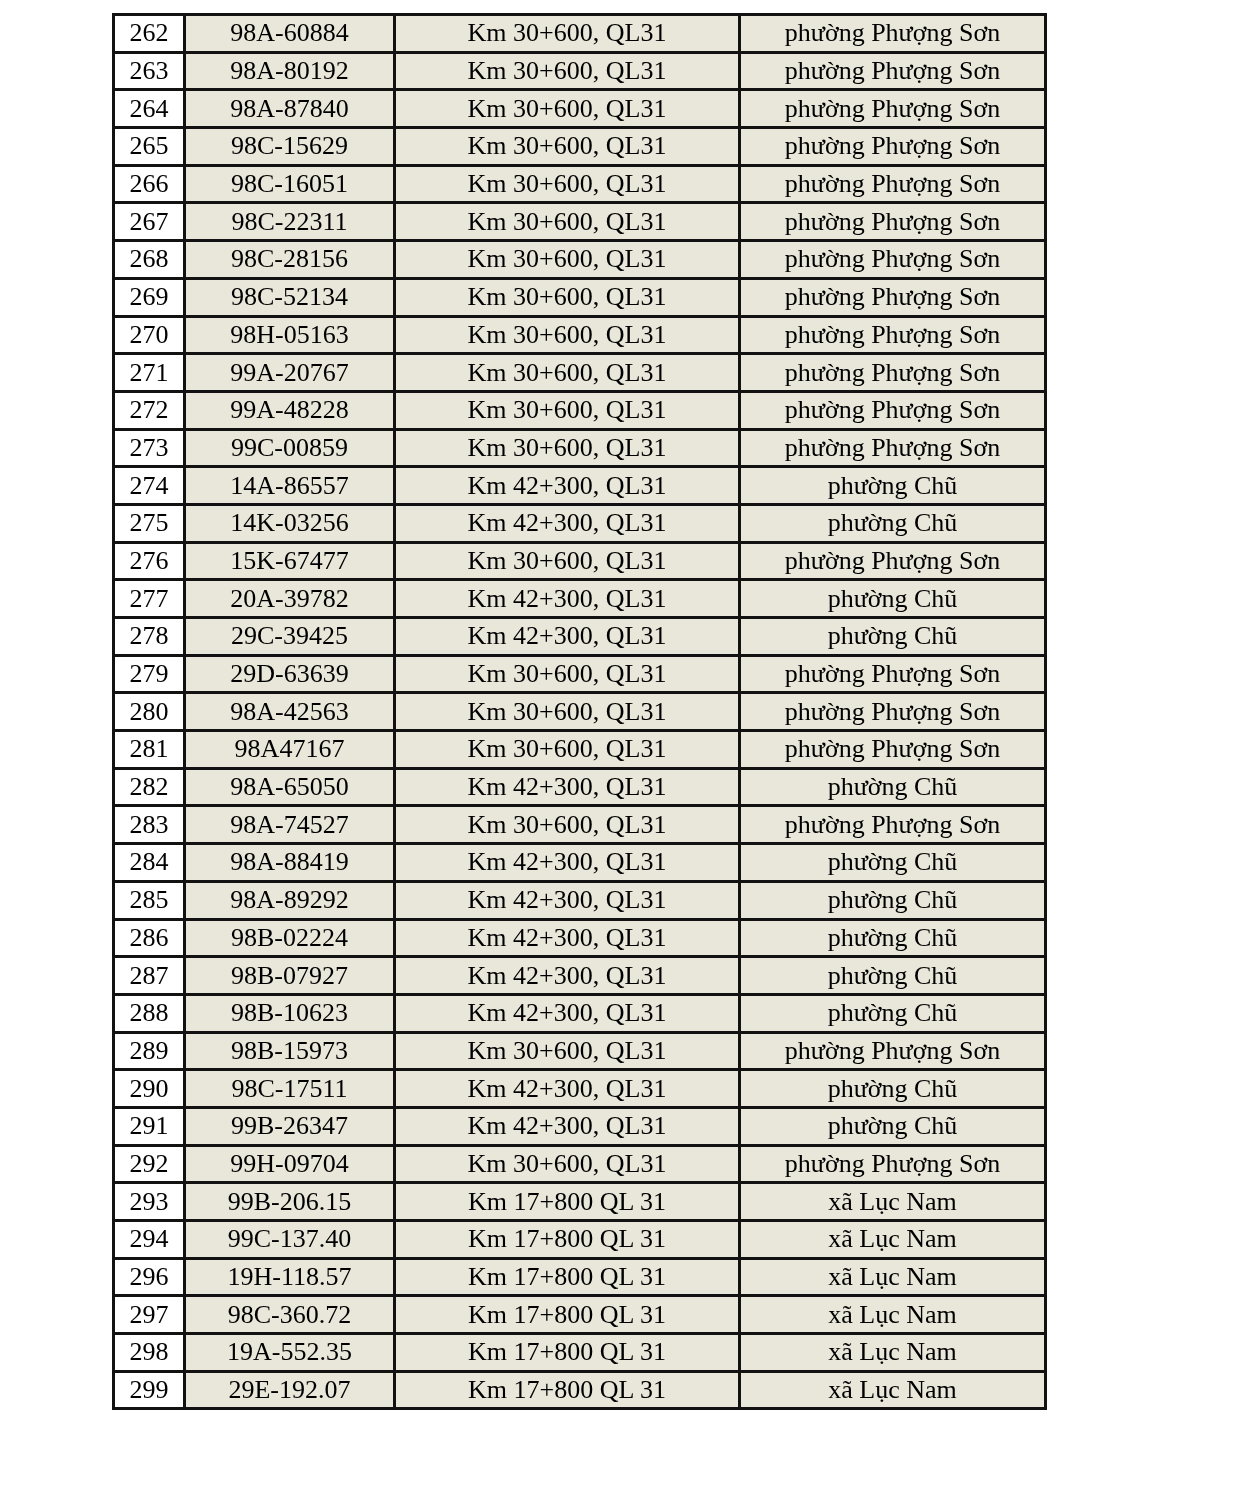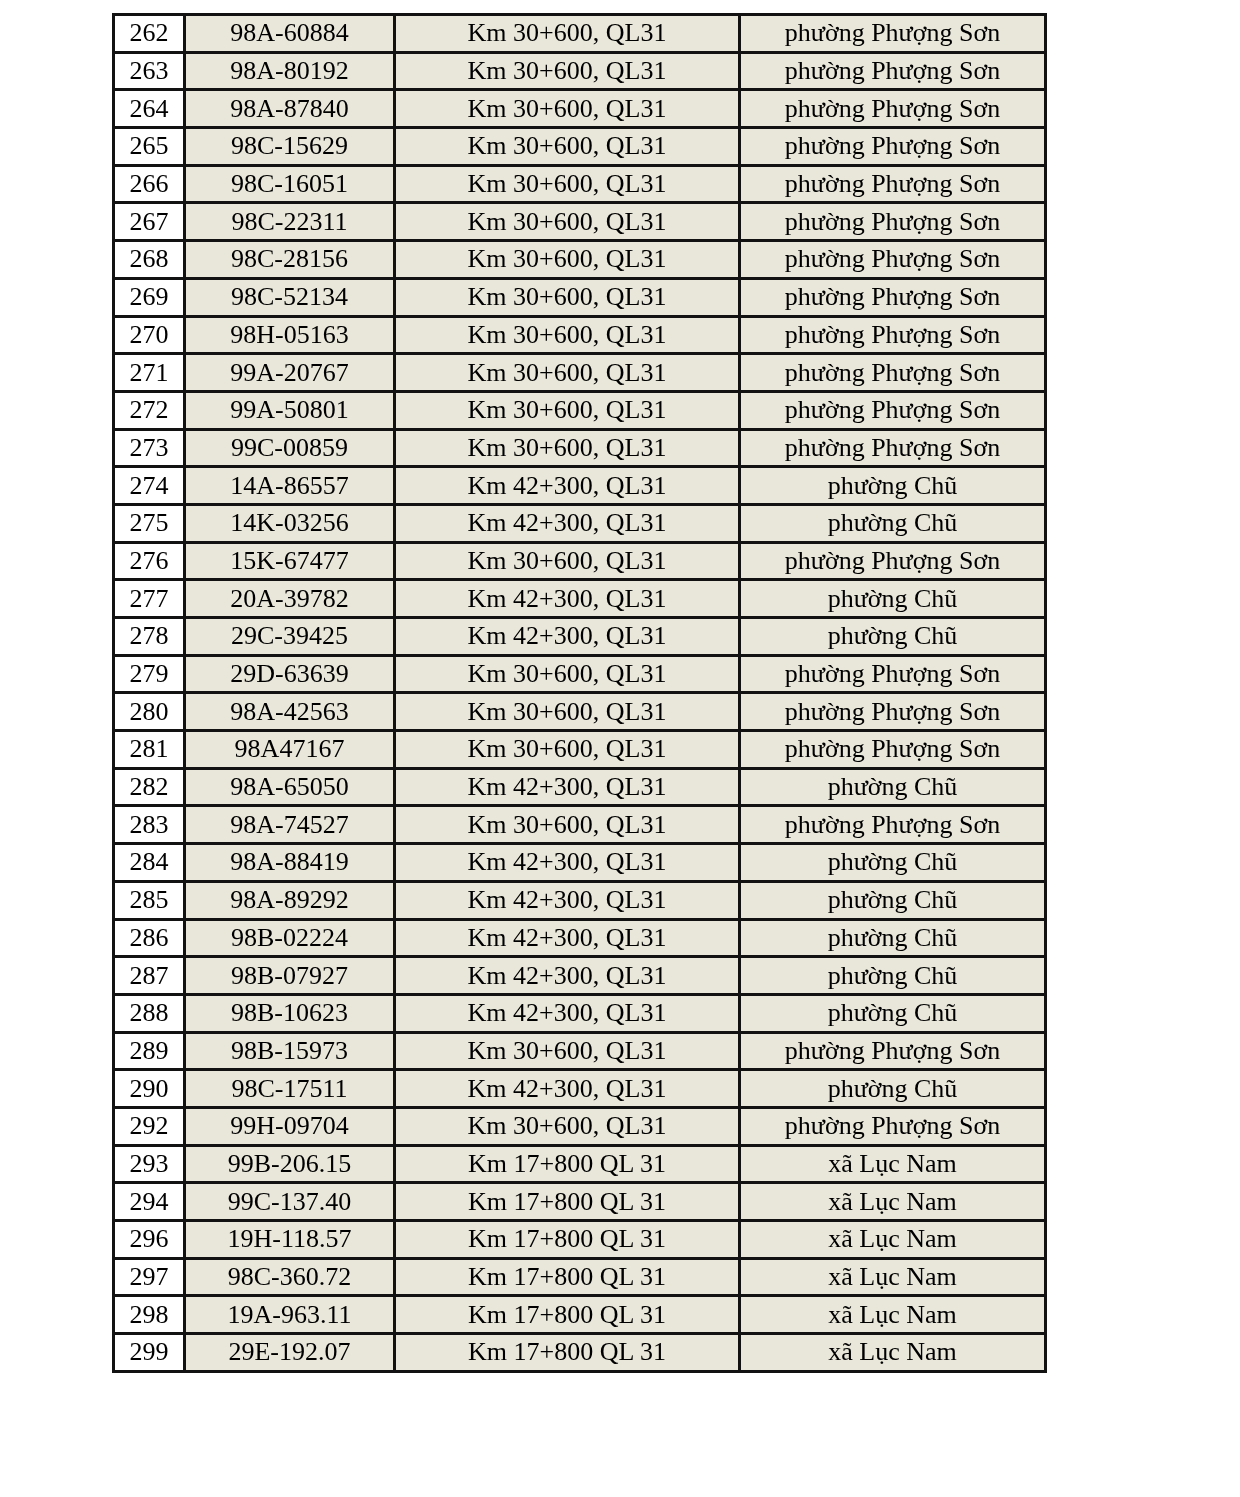--- a/index.html
+++ b/index.html
@@ -114,21 +114,21 @@
     <td class="col-ward">phường Phượng Sơn</td>
   </tr>
         <tr>
     <td class="col-no">271</td>
     <td class="col-plate">99A-20767</td>
     <td class="col-loc">Km 30+600, QL31</td>
     <td class="col-ward">phường Phượng Sơn</td>
   </tr>
         <tr>
     <td class="col-no">272</td>
-    <td class="col-plate">99A-50801</td>
+    <td class="col-plate">99A-48228</td>
     <td class="col-loc">Km 30+600, QL31</td>
     <td class="col-ward">phường Phượng Sơn</td>
   </tr>
         <tr>
     <td class="col-no">273</td>
     <td class="col-plate">99C-00859</td>
     <td class="col-loc">Km 30+600, QL31</td>
     <td class="col-ward">phường Phượng Sơn</td>
   </tr>
         <tr>
@@ -227,20 +227,26 @@
     <td class="col-loc">Km 30+600, QL31</td>
     <td class="col-ward">phường Phượng Sơn</td>
   </tr>
         <tr>
     <td class="col-no">290</td>
     <td class="col-plate">98C-17511</td>
     <td class="col-loc">Km 42+300, QL31</td>
     <td class="col-ward">phường Chũ</td>
   </tr>
         <tr>
+    <td class="col-no">291</td>
+    <td class="col-plate">99B-26347</td>
+    <td class="col-loc">Km 42+300, QL31</td>
+    <td class="col-ward">phường Chũ</td>
+  </tr>
+        <tr>
     <td class="col-no">292</td>
     <td class="col-plate">99H-09704</td>
     <td class="col-loc">Km 30+600, QL31</td>
     <td class="col-ward">phường Phượng Sơn</td>
   </tr>
         <tr>
     <td class="col-no">293</td>
     <td class="col-plate">99B-206.15</td>
     <td class="col-loc">Km 17+800 QL 31</td>
     <td class="col-ward">xã Lục Nam</td>
@@ -258,21 +264,21 @@
     <td class="col-ward">xã Lục Nam</td>
   </tr>
         <tr>
     <td class="col-no">297</td>
     <td class="col-plate">98C-360.72</td>
     <td class="col-loc">Km 17+800 QL 31</td>
     <td class="col-ward">xã Lục Nam</td>
   </tr>
         <tr>
     <td class="col-no">298</td>
-    <td class="col-plate">19A-963.11</td>
+    <td class="col-plate">19A-552.35</td>
     <td class="col-loc">Km 17+800 QL 31</td>
     <td class="col-ward">xã Lục Nam</td>
   </tr>
         <tr>
     <td class="col-no">299</td>
     <td class="col-plate">29E-192.07</td>
     <td class="col-loc">Km 17+800 QL 31</td>
     <td class="col-ward">xã Lục Nam</td>
   </tr>
       </tbody>

